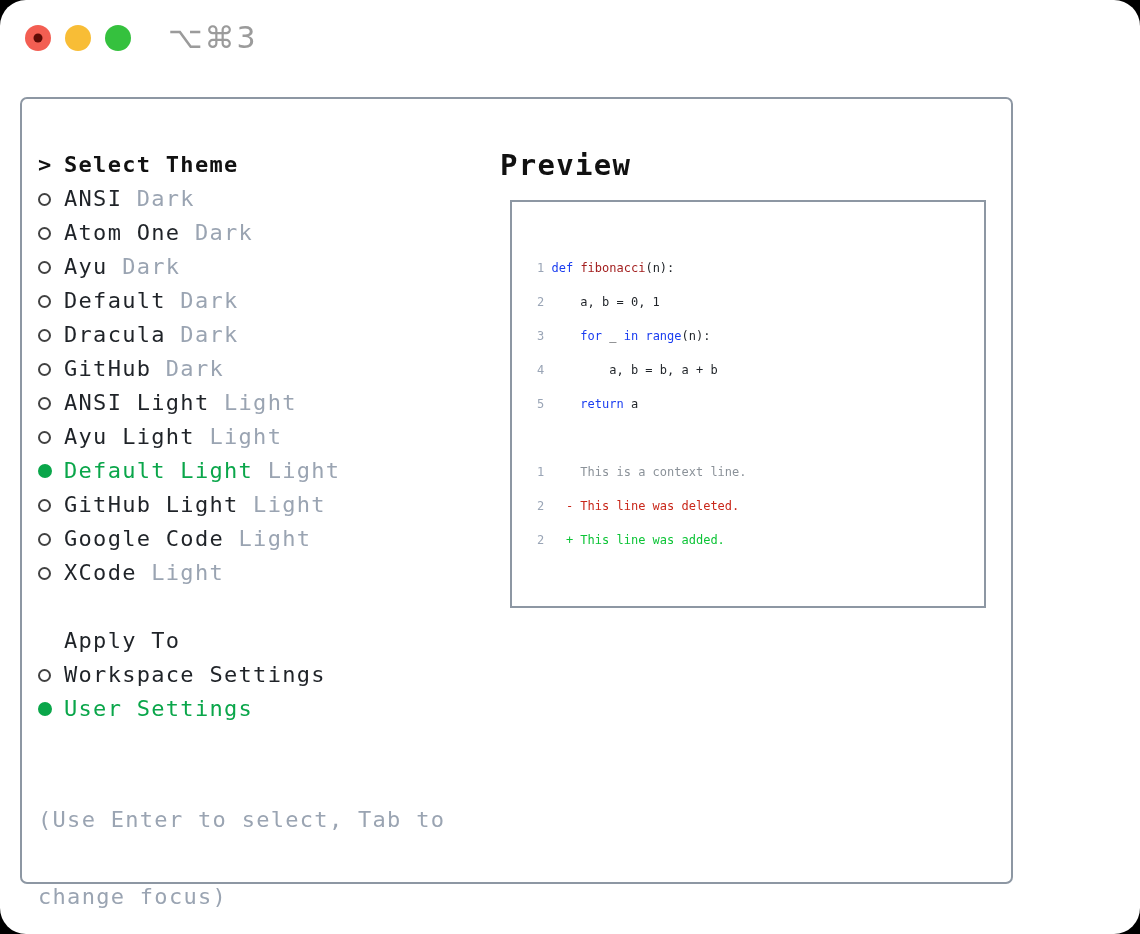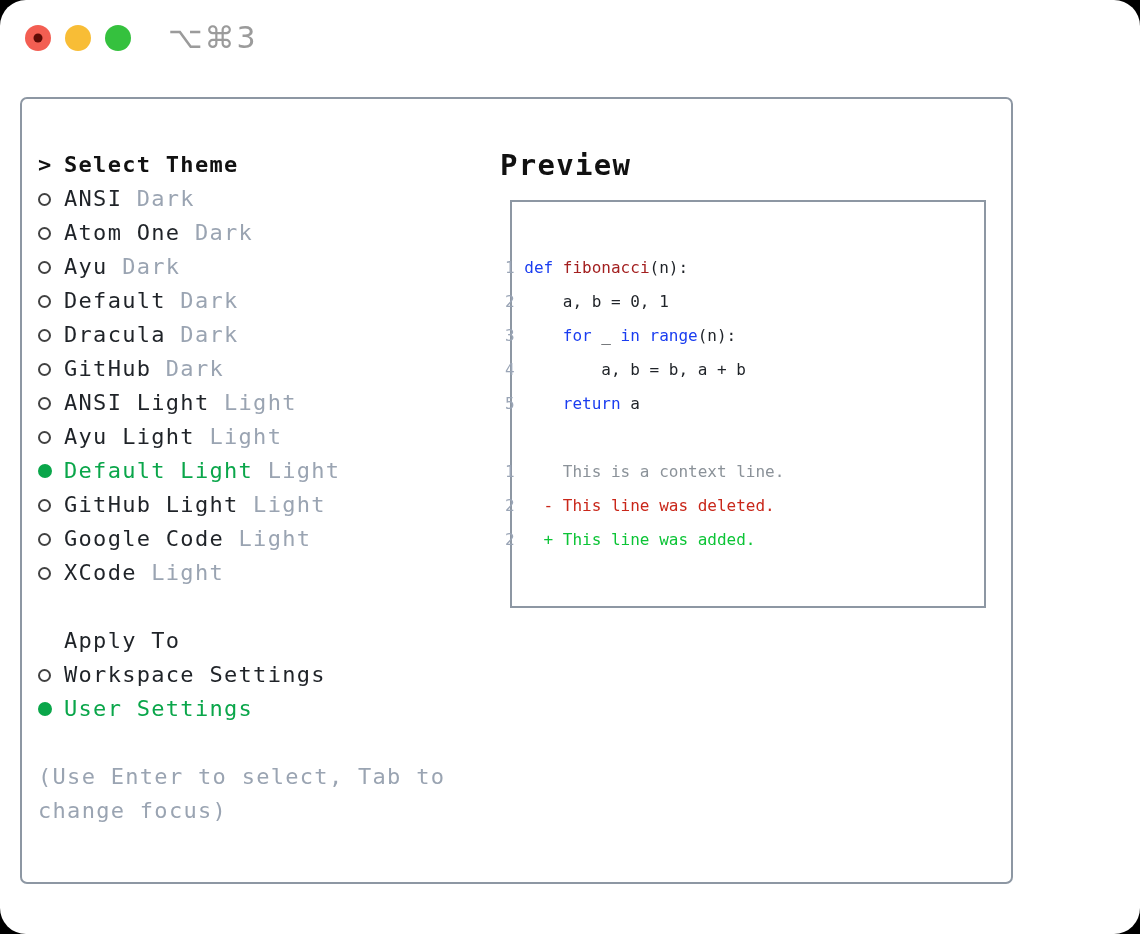--- a/index.html
+++ b/index.html
@@ -22,28 +22,28 @@
   
   .sidebar{position:absolute;left:38px;top:148px;font-size:22px;letter-spacing:1.3px;color:var(--ink);}
   .row{display:flex;align-items:center;height:34px;line-height:34px;white-space:pre;}
   .marker{width:26px;display:inline-flex;align-items:center;flex:none;}
   .header-row{font-weight:bold;color:#111;}
   .circle{width:13px;height:13px;border:2px solid #424242;border-radius:50%;box-sizing:border-box;background:transparent;}
   .circle.filled{width:14px;height:14px;border-color:var(--green);background:var(--green);}
   .t-variant{color:var(--muted);}
   .sel{color:var(--green);text-align:center;}
   .spacer{height:34px;}
-  .hint-line{height:34px;line-height:34px;color:var(--muted);white-space:pre;}
+  .hint-line{height:34px;line-height:34px;color:var(--muted);white-space:pre;margin-top:43px;}
 
   
   .preview-label{position:absolute;left:500px;top:148px;height:34px;line-height:34px;
                  font-size:29px;letter-spacing:1.3px;font-weight:bold;color:#111;}
   .pbox{position:absolute;left:510px;top:200px;width:476px;height:408px;box-sizing:border-box;
         border:2px solid var(--border_gray);background:#fff;}
-  .pcontent{position:absolute;left:505px;top:251px;font-size:16px;color:var(--ink);}
+  .pcontent{position:absolute;left:537px;top:251px;font-size:12px;color:var(--ink);}
   .pline{height:34px;line-height:34px;white-space:pre;}
   .lnum{color:var(--linenum_gray);}
   .tok-keyword{color:var(--keyword_blue);}
   .tok-function{color:var(--function_red);}
   .tok-plain{color:var(--ink);}
   .diff-context{color:var(--context_gray);}
   .diff-deleted{color:var(--deleted_red);}
   .diff-added{color:var(--added_green);}
 </style>
 </head>

